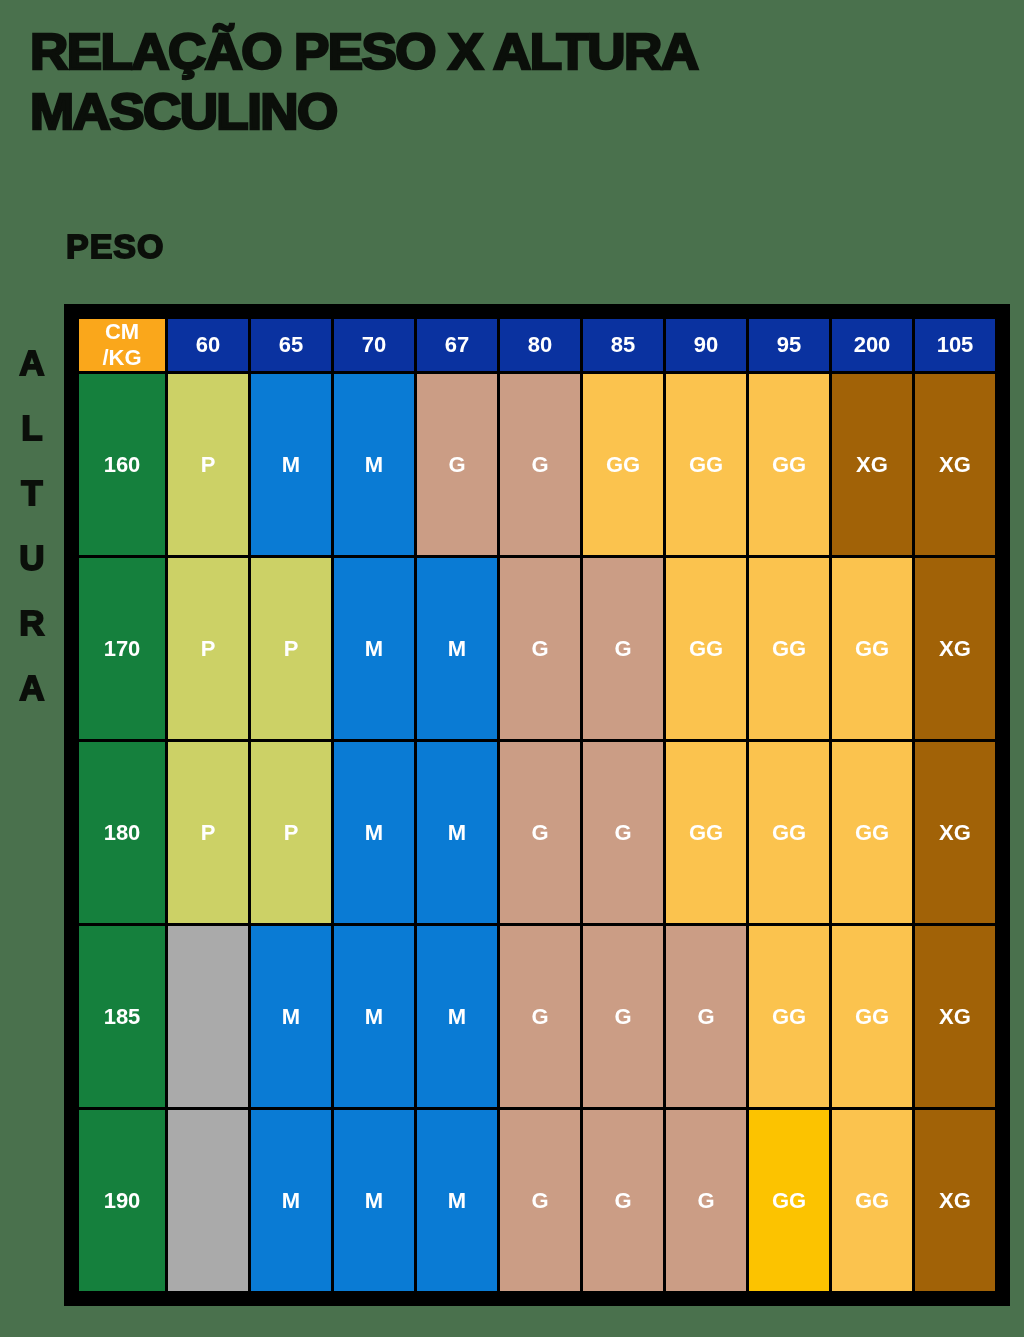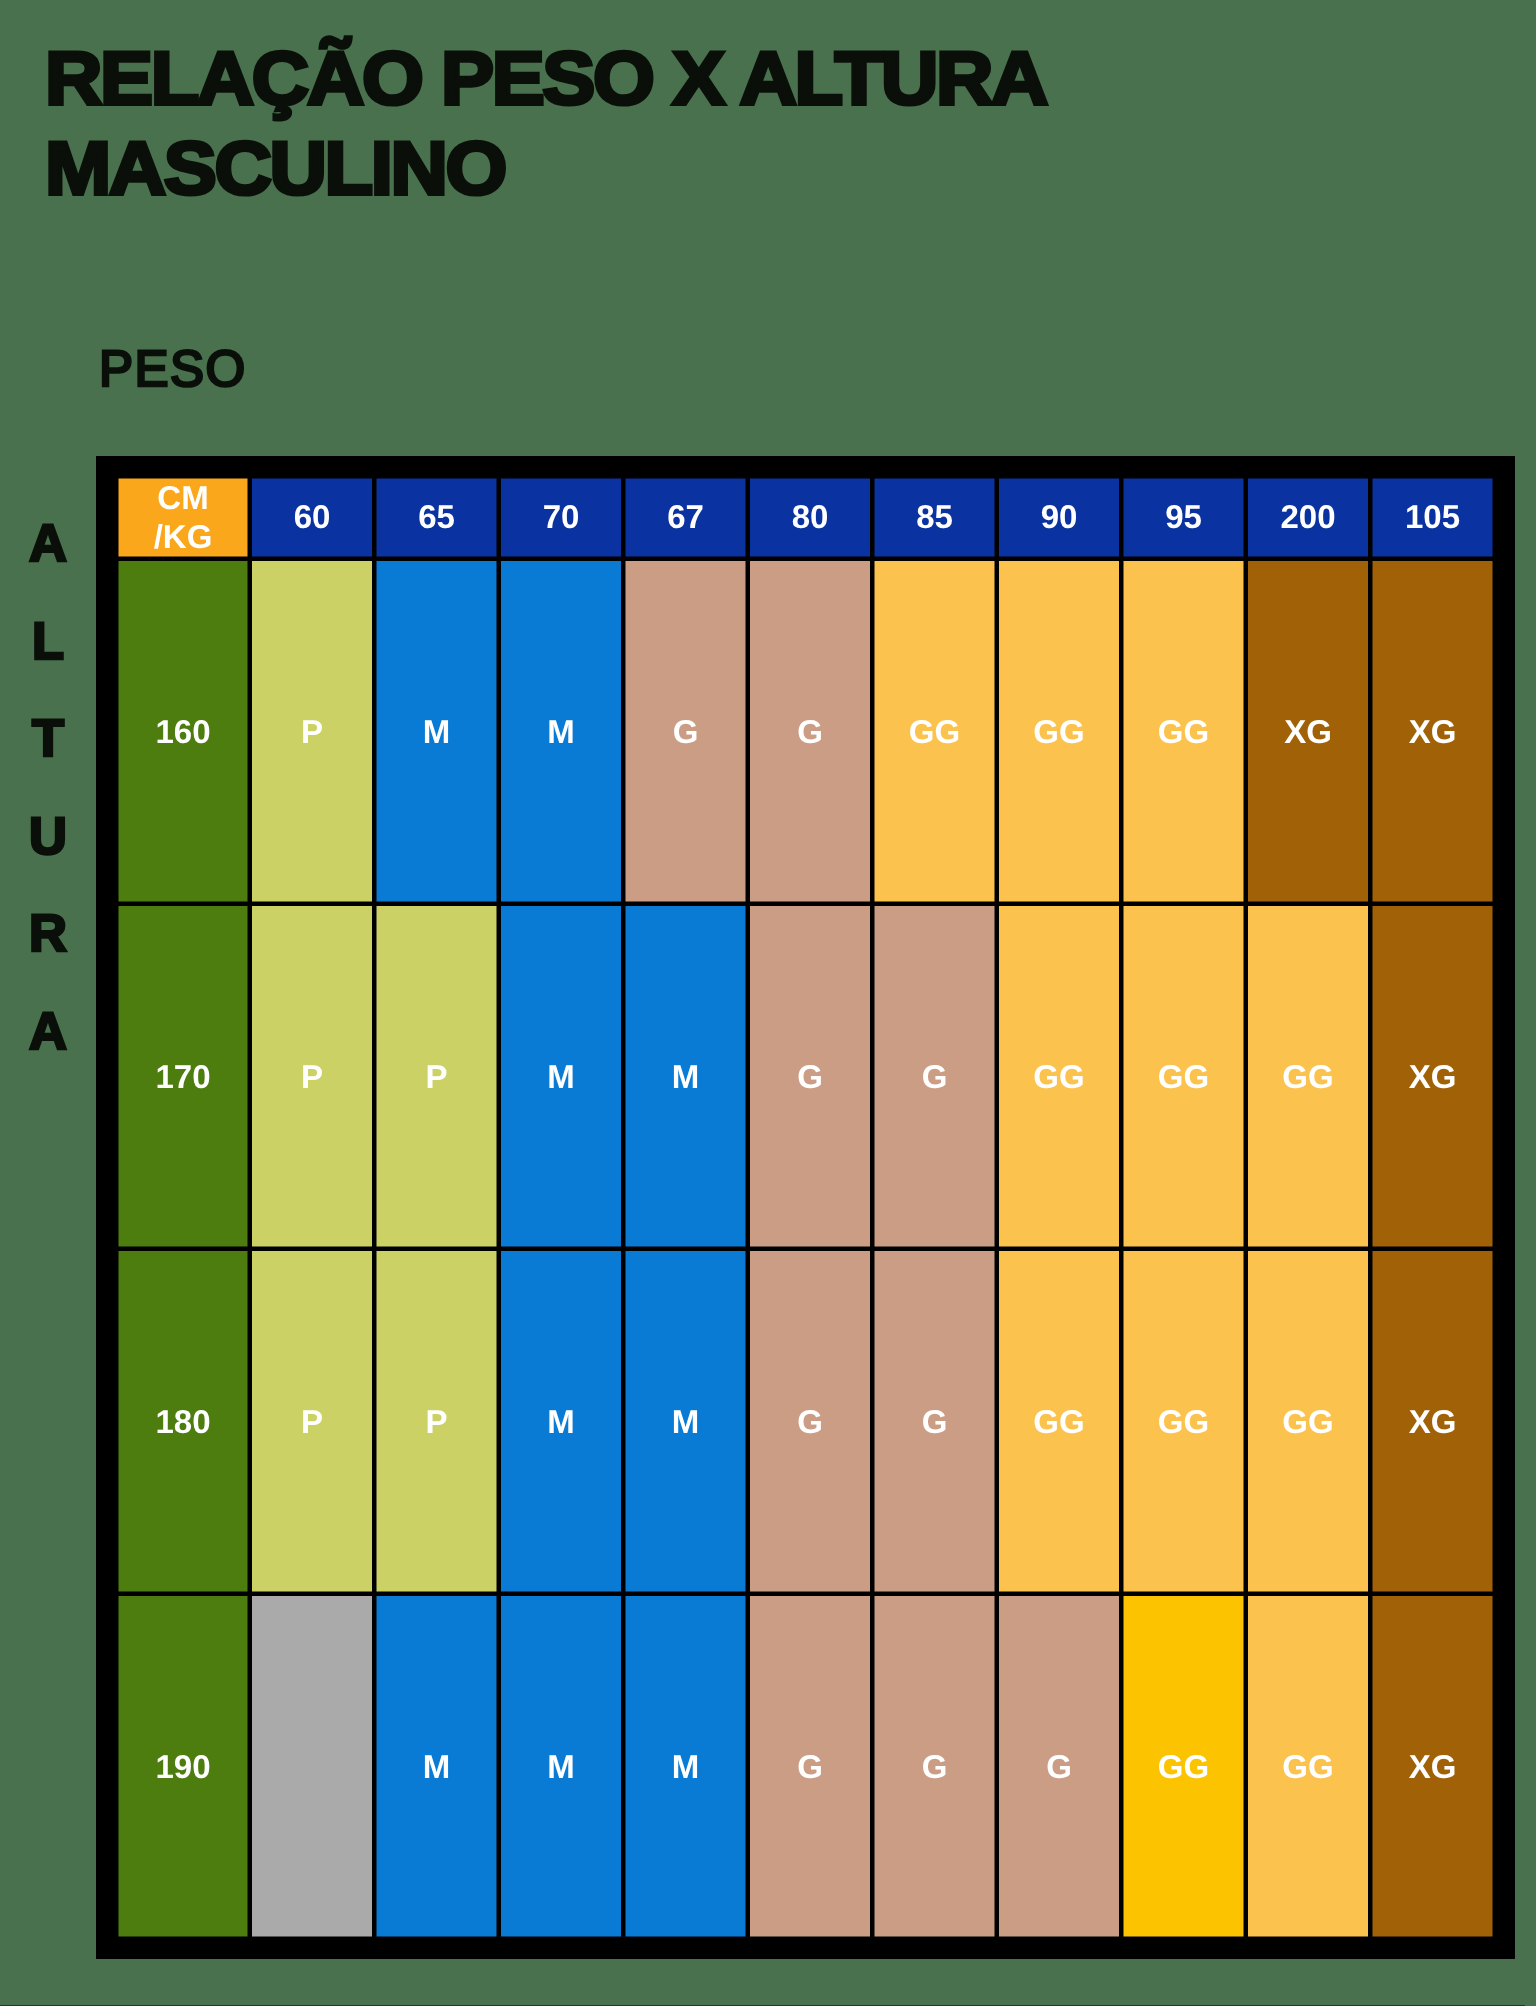--- a/index.html
+++ b/index.html
@@ -35,21 +35,21 @@
     transform-origin: left center;
     white-space: nowrap;
     -webkit-text-stroke: 2.5px #0b0f0a;
   }
 
   
   #peso-label {
     position: absolute;
     left: 66px;
     top: 226px;
-    font-weight: normal;
+    font-weight: bold;
     font-size: 34px;
     line-height: 40px;
     letter-spacing: 1px;
     color: #0b0f0a;
     text-transform: uppercase;
     -webkit-text-stroke: 1.8px #0b0f0a;
   }
 
   
   #altura-label {
@@ -102,21 +102,21 @@
   td.corner-cell {
     background: #faa71b;
     font-size: 21px;
     line-height: 26px;
   }
   td.head-cell {
     background: #0a32a0;
     font-size: 25px;
   }
   td.rowhead-cell {
-    background: #4d7c0f;
+    background: #15803d;
     font-size: 25px;
   }
 
   
   td.cat-P  { background: #ccd166; }
   td.cat-M  { background: #0a7bd4; }
   td.cat-G  { background: #cb9d85; }
   td.cat-GG { background: #fbc34e; }
   td.cat-XG { background: #a16207; }
   td.cat-empty { background: #aaaaaa; }
@@ -210,20 +210,33 @@
           <td class="cat-M">M</td>
           <td class="cat-M">M</td>
           <td class="cat-G">G</td>
           <td class="cat-G">G</td>
           <td class="cat-GG">GG</td>
           <td class="cat-GG">GG</td>
           <td class="cat-GG">GG</td>
           <td class="cat-XG">XG</td>
         </tr>
         <tr>
+          <td class="rowhead-cell">185</td>
+          <td class="cat-empty"></td>
+          <td class="cat-M">M</td>
+          <td class="cat-M">M</td>
+          <td class="cat-M">M</td>
+          <td class="cat-G">G</td>
+          <td class="cat-G">G</td>
+          <td class="cat-G">G</td>
+          <td class="cat-GG">GG</td>
+          <td class="cat-GG">GG</td>
+          <td class="cat-XG">XG</td>
+        </tr>
+        <tr>
           <td class="rowhead-cell">190</td>
           <td class="cat-empty"></td>
           <td class="cat-M">M</td>
           <td class="cat-M">M</td>
           <td class="cat-M">M</td>
           <td class="cat-G">G</td>
           <td class="cat-G">G</td>
           <td class="cat-G">G</td>
           <td class="cat-GG hl-GG">GG</td>
           <td class="cat-GG">GG</td>

